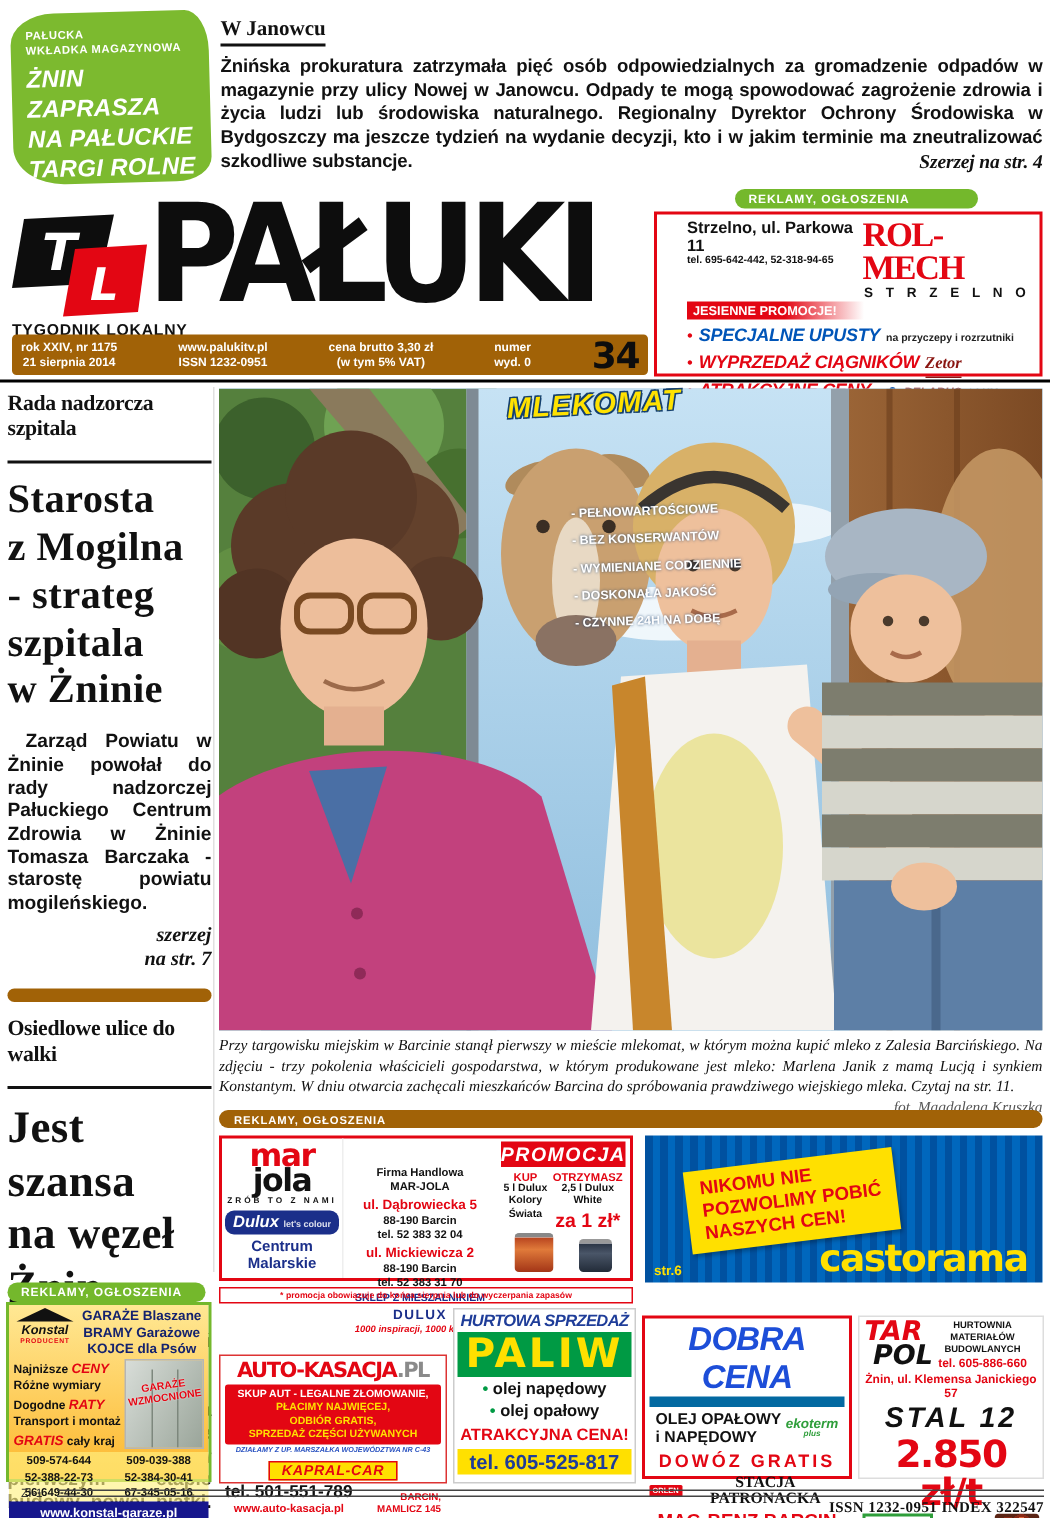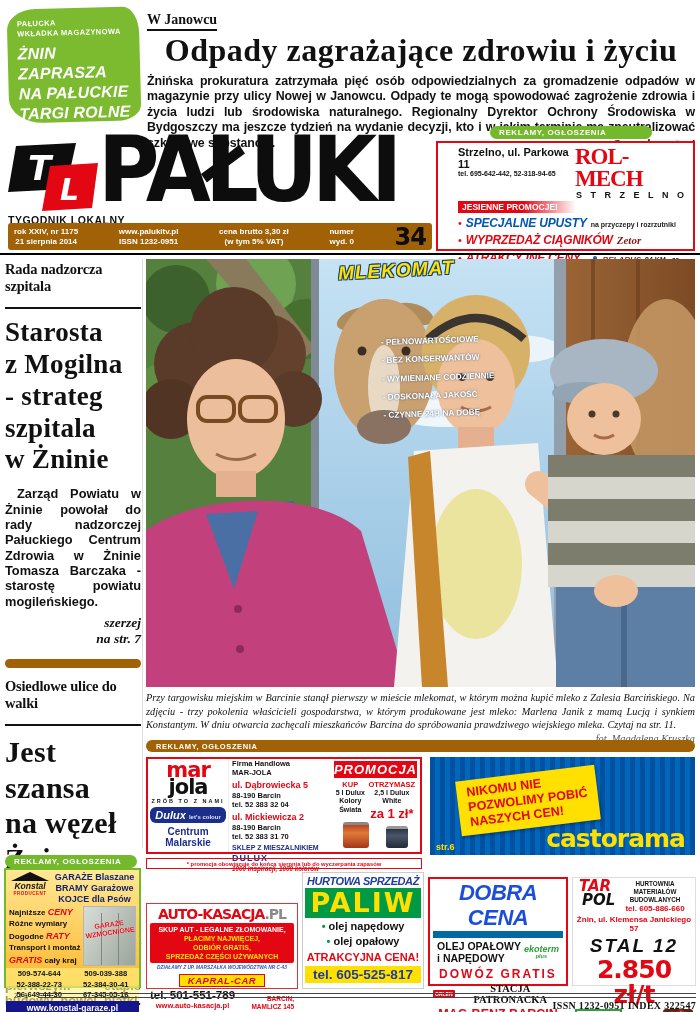--- a/index.html
+++ b/index.html
@@ -67,21 +67,21 @@
 
 .marjola{left:146px;top:757px;width:276px;height:97px;border:2px solid #e30613;background:#fff;display:flex}
 .mj-left{width:86px;border-right:1px solid #eee;padding:3px 2px;text-align:center}
 .mj-logo{font-family:"DejaVu Sans",sans-serif;font-weight:bold;font-size:21px;line-height:.8;letter-spacing:-1px}
 .mj-logo .l1{color:#e30613}
 .mj-logo .l2{color:#111}
 .mj-slogan{font-size:5.5px;font-weight:bold;letter-spacing:2px;margin-top:2px}
 .mj-dulux{background:#1b2f8a;color:#fff;border-radius:6px;margin-top:3px;padding:2px 2px;font-size:11px;font-weight:bold;font-style:italic}
 .mj-dulux small{font-size:6px;font-style:normal;opacity:.85}
 .mj-center{font-weight:bold;font-size:10px;color:#1b2f8a;margin-top:3px}
-.mj-mid{width:108px;padding:0 3px;text-align:left;font-size:7.5px;font-weight:bold;line-height:1.25}
+.mj-mid{width:108px;padding:18px 3px;text-align:center;font-size:7.5px;font-weight:bold;line-height:1.25}
 .mj-firm{font-size:7.5px}
 .mj-red{color:#e30613;font-size:9px;margin-top:2px}
 .mj-blue{color:#1b2f8a;font-size:7px;margin-top:2px}
 .mj-blue2{color:#1b2f8a;font-size:9px;letter-spacing:1px}
 .mj-ital{color:#e30613;font-style:italic;font-size:6.3px;margin-top:1px}
 .mj-right{flex:1;padding:2px 3px;text-align:center}
 .mj-promo{background:#e30613;color:#fff;font-weight:bold;font-style:italic;font-size:13px;padding:1px 0;letter-spacing:1px}
 .mj-offer{display:flex;justify-content:space-around;margin-top:2px}
 .mj-h{display:block;color:#e30613;font-weight:bold;font-size:7.5px}
 .mj-t{display:block;font-weight:bold;font-size:7px;line-height:1.2}
@@ -141,21 +141,21 @@
 .dc-eko small{display:block;font-size:5.5px}
 .dc-l3{color:#e30613;font-weight:bold;font-size:12px;letter-spacing:2px;margin-top:2px}
 .dc-orlen-row{display:flex;align-items:center;justify-content:center;gap:3px;margin-top:2px}
 .dc-orlen{background:#e30613;color:#fff;font-weight:bold;font-size:5px;padding:1px 2px;border-radius:1px}
 .dc-l4{font-family:"Liberation Serif",serif;font-weight:bold;font-size:10.5px}
 .dc-l5{color:#e30613;font-weight:bold;font-size:12.5px;margin-top:2px}
 .dc-tel{font-weight:bold;font-size:8.8px;margin-top:1px}
 
 .tarpol{left:572px;top:877px;width:124px;height:109px;border:1px solid #ddd;background:#fff;text-align:center;padding:2px}
 .tp-head{display:flex;align-items:flex-start;gap:2px}
-.tp-logo{font-family:"DejaVu Sans",sans-serif;font-weight:bold;font-style:italic;font-size:15px;line-height:.9;text-align:center;width:40px}
+.tp-logo{font-family:"DejaVu Sans",sans-serif;font-weight:bold;font-style:italic;font-size:18px;line-height:.9;text-align:right;width:40px}
 .tp-logo .t1{color:#e30613}.tp-logo .t2{color:#111;margin-left:7px;display:block}
 .tp-right{flex:1;font-weight:bold;font-size:6.3px;line-height:1.25}
 .tp-tel{color:#e30613;font-size:8px}
 .tp-addr{color:#e30613;font-weight:bold;font-size:8px;margin-top:1px}
 .tp-product{font-weight:bold;font-style:italic;font-size:19px;letter-spacing:2px;margin-top:2px}
 .tp-price{color:#e30613;font-family:"DejaVu Sans",sans-serif;font-weight:bold;font-size:25px;letter-spacing:-1px;line-height:1}
 .tp-bottom{display:flex;align-items:center;justify-content:space-between;margin-top:2px}
 .tp-sbs{border:2px solid #2e9e3a;color:#2e9e3a;font-weight:bold;font-style:italic;font-size:11px;padding:0 10px;background:#fff;box-shadow:0 0 0 2px #fff inset}
 .tp-steel{width:30px;height:16px;border-radius:3px;background:radial-gradient(circle at 30% 50%,#d0452a 0 4px,#8a2a16 4px 6px,transparent 6px),radial-gradient(circle at 60% 40%,#e0663a 0 4px,#8a2a16 4px 6px,transparent 6px),radial-gradient(circle at 75% 65%,#c03a20 0 4px,#7a2412 4px 6px,transparent 6px),#5a2414}
 
@@ -173,21 +173,20 @@
     <div class="s-small">WKŁADKA MAGAZYNOWA</div>
     <div class="s-big">
       <div>ŻNIN ZAPRASZA</div>
       <div>NA PAŁUCKIE</div>
       <div>TARGI ROLNE</div>
     </div>
   </div>
 
   <div class="abs lead-story">
     <span class="ls-kicker">W Janowcu</span>
-    <div class="ls-headline">Odpady zagrażające zdrowiu i życiu</div>
     <p class="ls-lead">
       <span class="lead-text">Żnińska prokuratura zatrzymała pięć osób odpowiedzialnych za gromadzenie odpadów w magazynie przy ulicy Nowej w Janowcu. Odpady te mogą spowodować zagrożenie zdrowia i życia ludzi lub środowiska naturalnego. Regionalny Dyrektor Ochrony Środowiska w Bydgoszczy ma jeszcze tydzień na wydanie decyzji, kto i w jakim terminie ma zneutralizować szkodliwe substancje.</span>
       <span class="ls-more">Szerzej na str. 4</span>
     </p>
   </div>
 
   <div class="abs pill pill-top">REKLAMY, OGŁOSZENIA</div>
 
   <div class="abs tl-logo">
     <svg viewBox="0 0 92 74" width="92" height="74">

